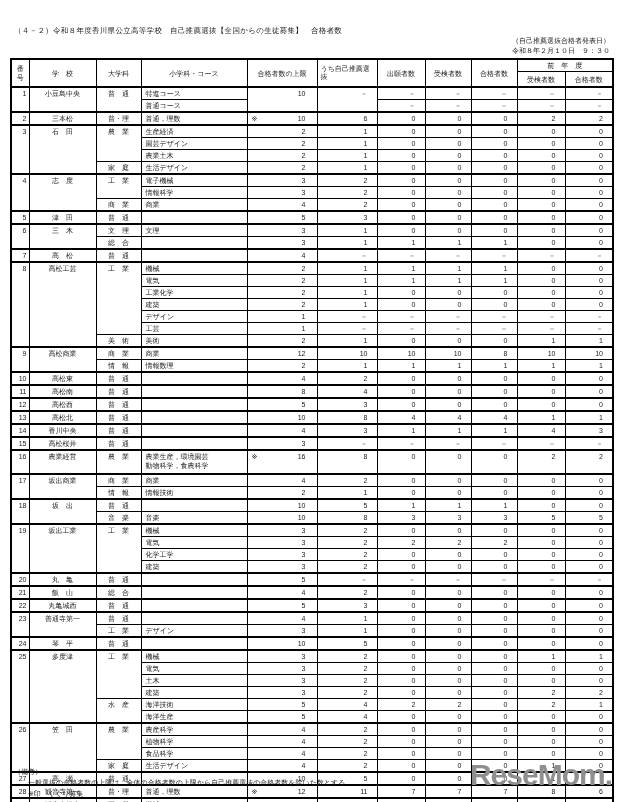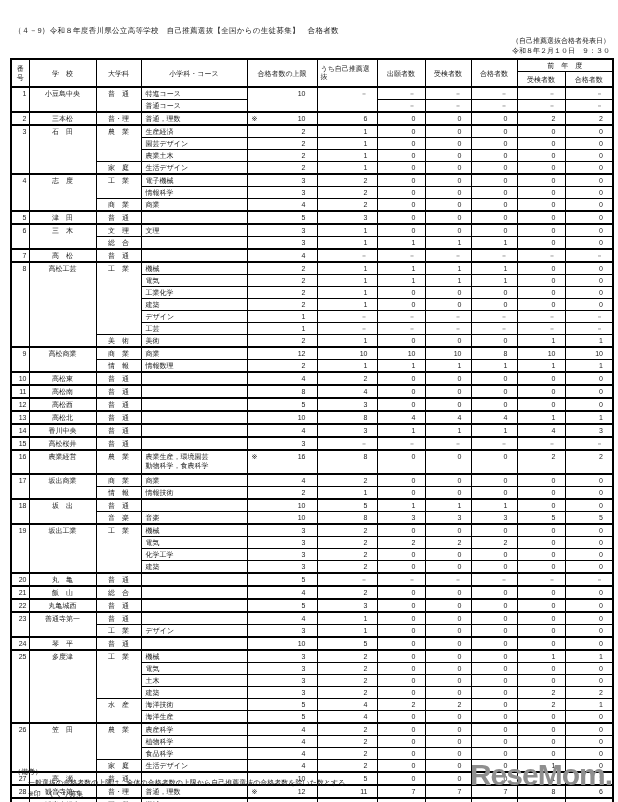--- a/index.html
+++ b/index.html
@@ -31,21 +31,21 @@
   #notes{position:absolute;left:14px;top:766px;font-size:7px;line-height:11px;}
   #notes .indent{padding-left:14px;}
   #watermark{
     position:absolute;right:6px;top:758px;font-size:30px;font-weight:bold;
     color:#8f8f8f;letter-spacing:-1px;font-family:"Liberation Sans",sans-serif;
   }
 </style>
 </head>
 <body>
 
-<div id="doc-title">（４－9）令和８年度香川県公立高等学校　自己推薦選抜【全国からの生徒募集】　合格者数</div>
+<div id="doc-title">（４－２）令和８年度香川県公立高等学校　自己推薦選抜【全国からの生徒募集】　合格者数</div>
 
 <div id="date-note">
   <div>（自己推薦選抜合格者発表日）</div>
   <div>令和８年２月１０日　９：３０</div>
 </div>
 
 <div id="tablewrap">
   <table>
     <colgroup>
       <col style="width:18px">

